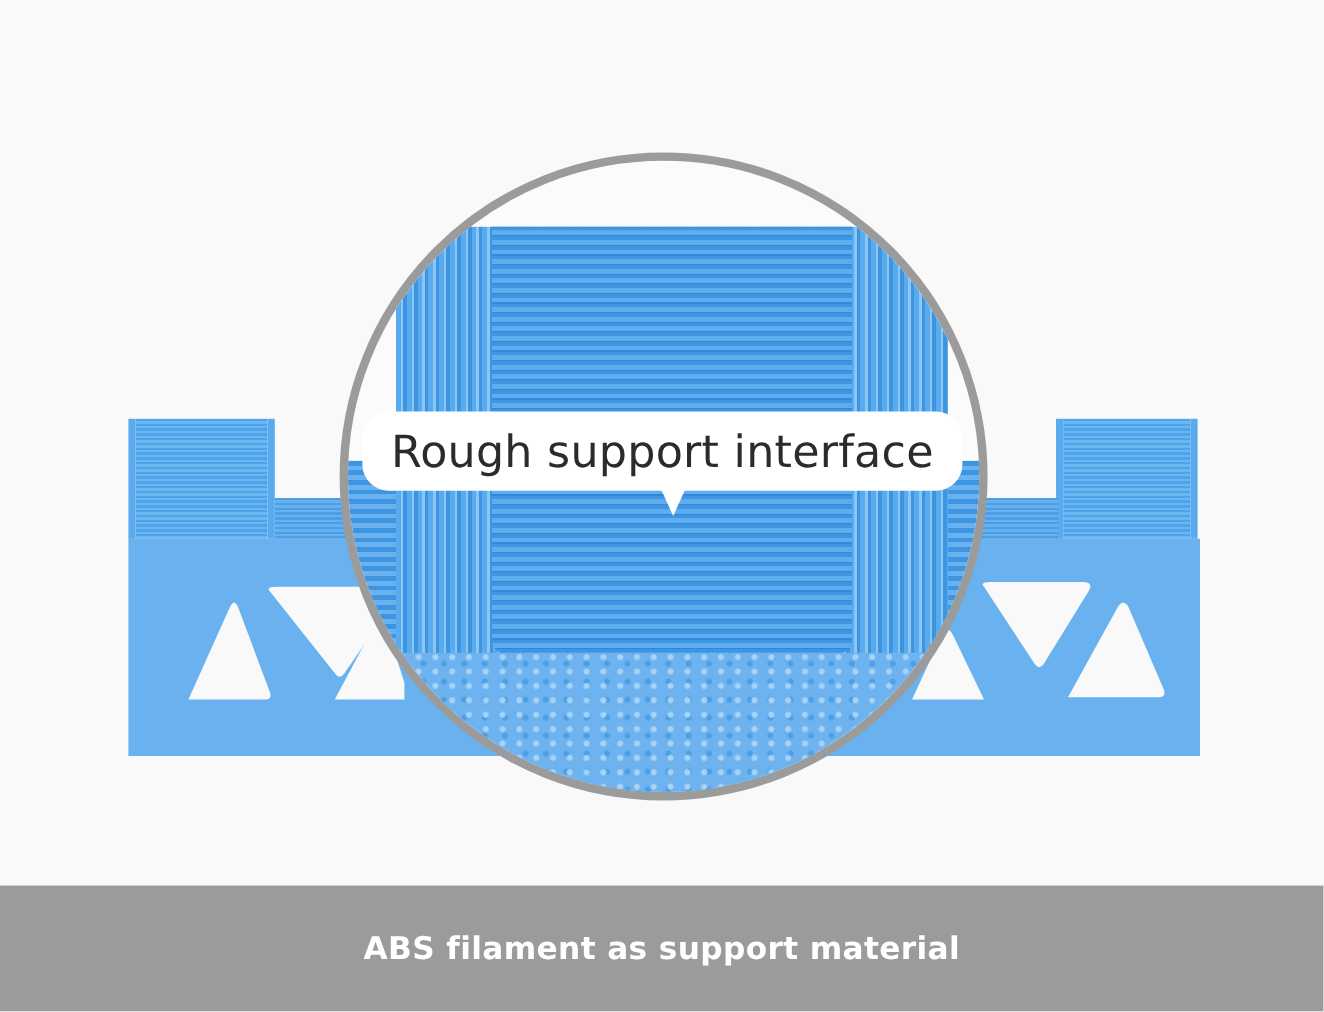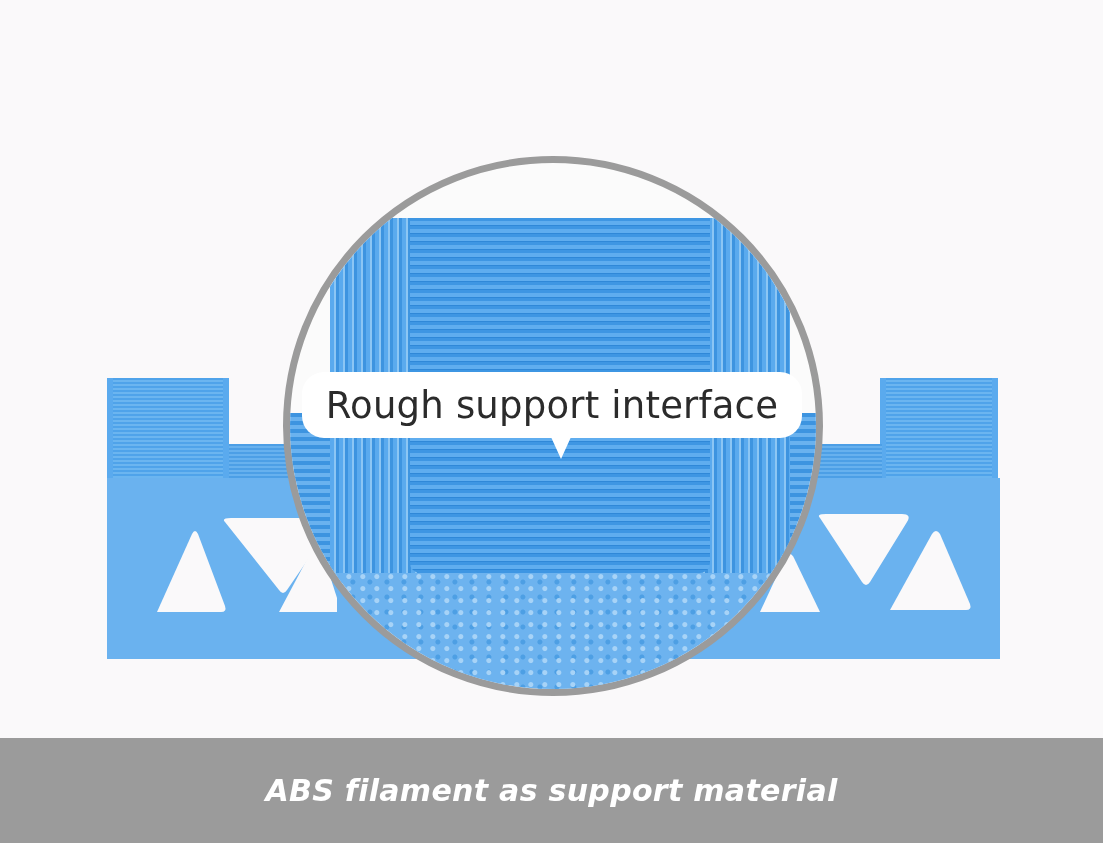--- a/index.html
+++ b/index.html
@@ -1,21 +1,21 @@
 <!DOCTYPE html>
 <html><head>
 <meta charset="utf-8">
 <style>
   html, body { margin: 0; padding: 0; }
   body {
     width: 1103px; height: 843px; overflow: hidden;
     background: #faf9fa; position: relative;
     font-family: "Liberation Sans", "DejaVu Sans", sans-serif;
   }
-  .stage { position: absolute; left: 0; top: 0; width: 1103px; height: 738px; background: #faf9fa; margin-top: 29px; }
+  .stage { position: absolute; left: 0; top: 0; width: 1103px; height: 738px; background: #faf9fa; }
 
   
   .part { position: absolute; }
   .tower { position: absolute; background:
       repeating-linear-gradient(180deg, #4fa3ea 0 2px, #6bb5f0 2px 4px); border-left: 6px solid #5aaaee; border-right: 6px solid #5aaaee; box-sizing: border-box; }
   .ledge { position: absolute; background:
       repeating-linear-gradient(180deg, #4c9fe6 0 2px, #67b1ee 2px 4px); }
   .base { position: absolute; background: #6ab2ef; }
 
   
@@ -44,21 +44,21 @@
     display: flex; align-items: center; justify-content: center;
   }
   .callout-text { font-family: "DejaVu Sans", sans-serif; font-size: 37px; color: #2b2b2b; letter-spacing: 0.2px; }
   .callout-tail { position: absolute; left: 551px; top: 408px; width: 0; height: 0;
     border-left: 10px solid transparent; border-right: 10px solid transparent; border-top: 22px solid #ffffff; }
 
   .footer {
     position: absolute; left: 0; top: 738px; width: 1103px; height: 105px;
     background: #9b9b9b; display: flex; align-items: center; justify-content: center;
   }
-  .footer-text { color: #ffffff; font-family: "DejaVu Sans", sans-serif; font-weight: bold; font-size: 30px; letter-spacing: 0.3px; font-style: italic; }
+  .footer-text { color: #ffffff; font-family: "DejaVu Sans", sans-serif; font-weight: bold; font-size: 26px; letter-spacing: 0.3px; }
 </style>
 </head>
 <body>
 
 <div class="stage">
 
   <div class="part">
     <div class="tower" style="left:107px;top:349px;width:122px;height:100px;"></div>
     <div class="ledge" style="left:229px;top:415px;width:80px;height:34px;"></div>
     <div class="tower" style="left:880px;top:349px;width:118px;height:100px;"></div>

